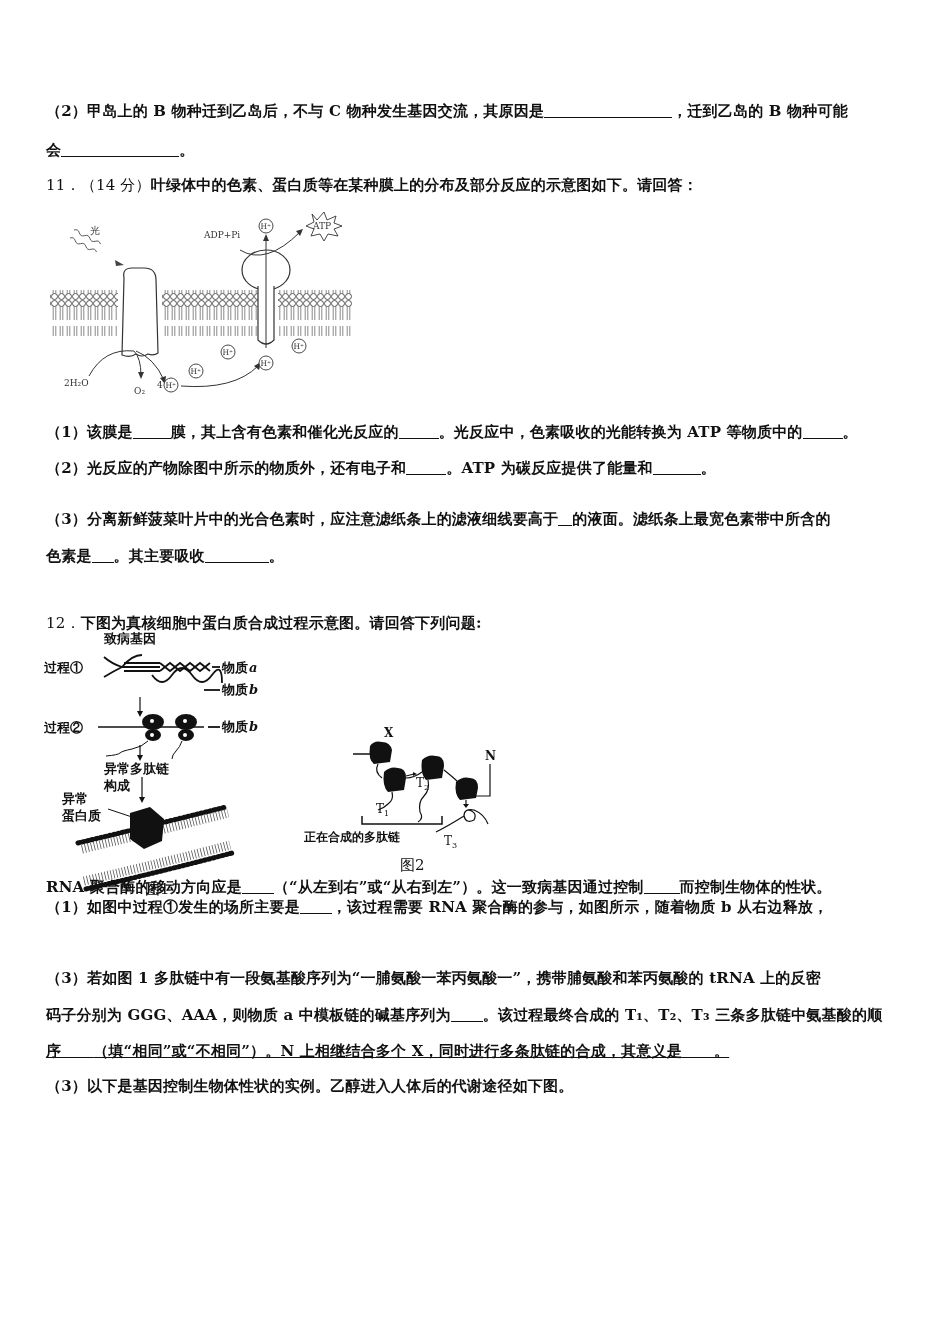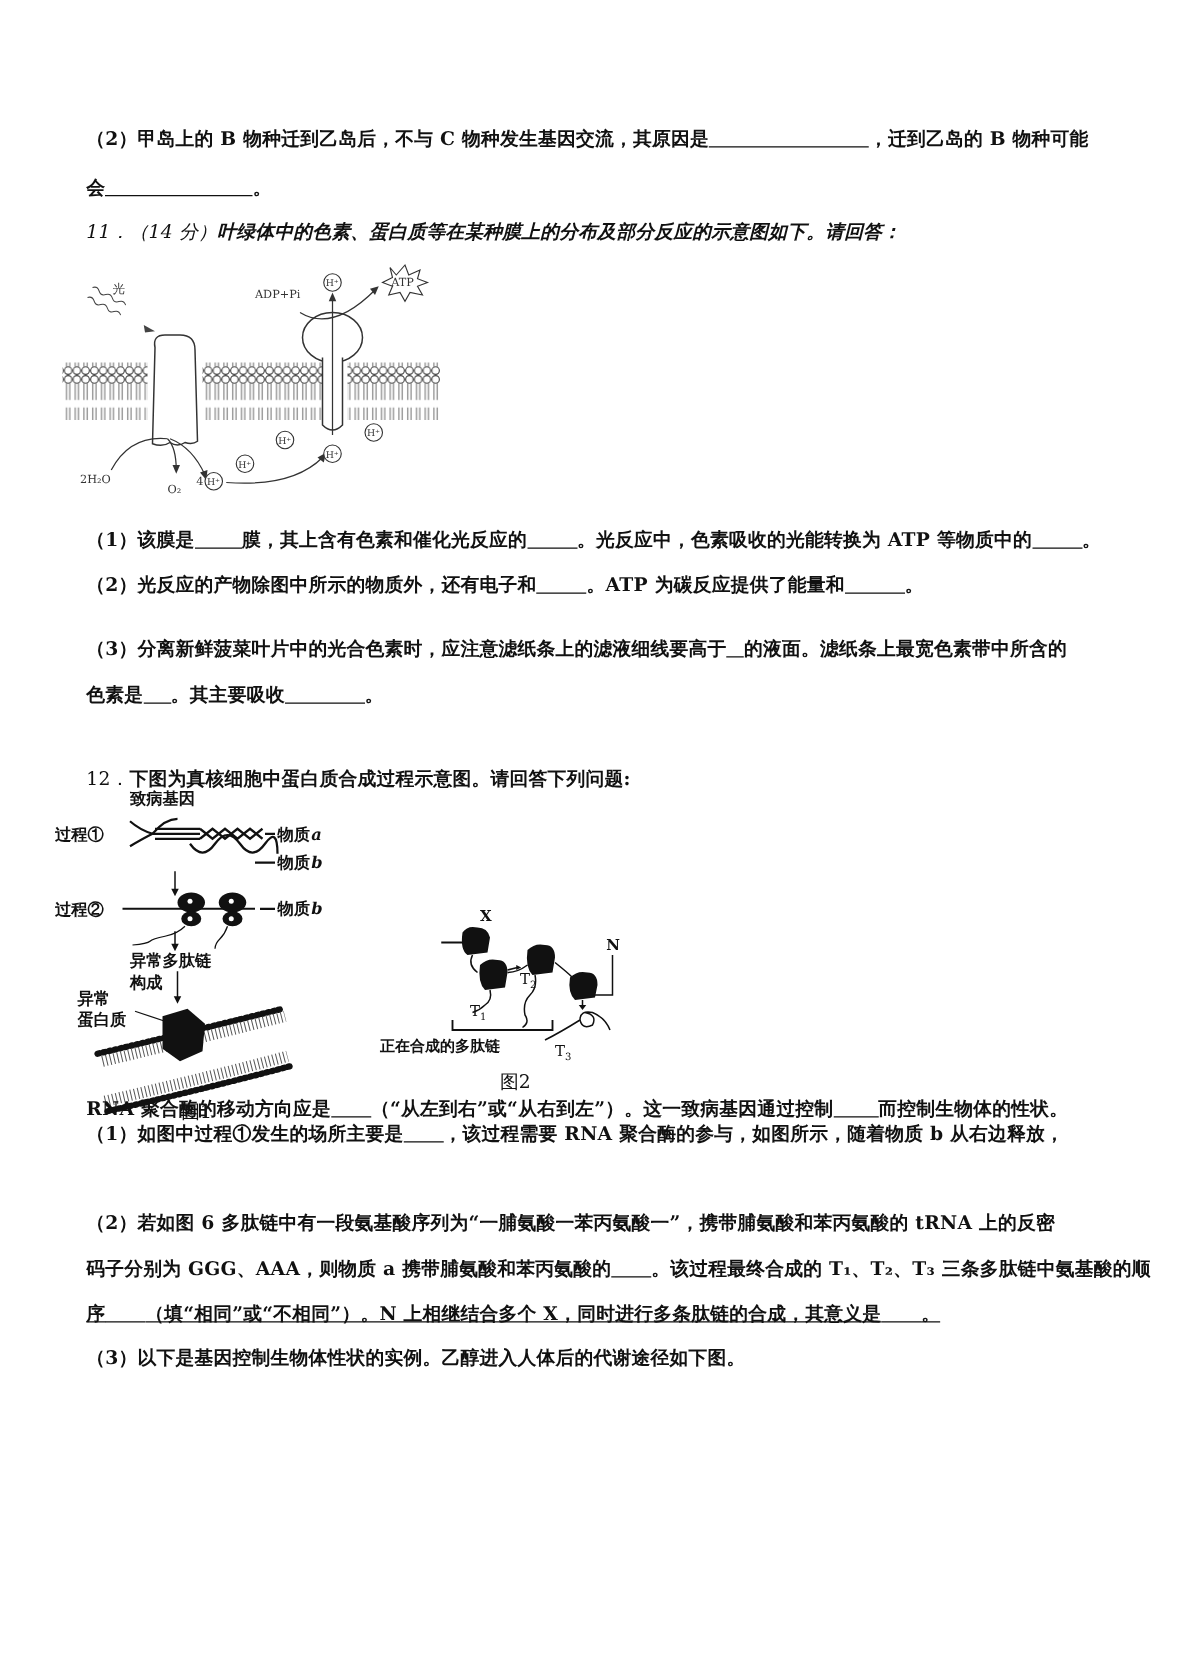--- a/index.html
+++ b/index.html
@@ -3,39 +3,39 @@
 <meta charset="utf-8">
 <style>
   html, body { margin: 0; padding: 0; background: #ffffff; }
   body {
     width: 950px; height: 1344px; position: relative; overflow: hidden;
     font-family: "DejaVu Serif", "Liberation Serif", serif;
     color: #111;
   }
   .line {
     position: absolute; left: 46px; font-size: 15px; font-weight: bold;
-    white-space: nowrap; letter-spacing: 0.2px; margin-left: 23px;
+    white-space: nowrap; letter-spacing: 0.2px;
   }
   .line.num { font-weight: normal; }
   .line .b { font-weight: bold; }
   .blank { display: inline-block; border-bottom: 1.5px solid #111; height: 14px; vertical-align: -2px; }
   .fig { position: absolute; }
   svg text { font-family: "DejaVu Serif", "Liberation Serif", serif; }
 </style>
 </head>
 <body>
 
 <div class="line" style="top:102px;">
   <span>（2）甲岛上的 B 物种迁到乙岛后，不与 C 物种发生基因交流，其原因是</span><span class="blank" style="width:128px;"></span><span>，迁到乙岛的 B 物种可能</span>
 </div>
 <div class="line" style="top:141px;">
   <span>会</span><span class="blank" style="width:118px;"></span><span>。</span>
 </div>
 
-<div class="line num" style="top:176px;font-style:italic;">
+<div class="line num" style="top:176px;">
   <span>11．</span><span>（14 分）</span><span class="b">叶绿体中的色素、蛋白质等在某种膜上的分布及部分反应的示意图如下。请回答：</span>
 </div>
 
 <div class="fig" style="left:44px; top:208px; width:320px; height:195px;">
   <svg width="320" height="195" viewBox="0 0 320 195" xmlns="http://www.w3.org/2000/svg">
     <defs>
       <pattern id="lipid" x="0" y="0" width="7" height="46" patternUnits="userSpaceOnUse">
         <circle cx="3.5" cy="3.5" r="3" fill="#fff" stroke="#444" stroke-width="0.9"></circle>
         <circle cx="3.5" cy="42.5" r="3" fill="#fff" stroke="#444" stroke-width="0.9"></circle>
         <path d="M2.2 6.5 L2.2 20 M4.8 6.5 L4.8 20 M2.2 26 L2.2 39.5 M4.8 26 L4.8 39.5" stroke="#555" stroke-width="0.7"></path>
@@ -203,23 +203,23 @@
   </svg>
 </div>
 
 <div class="line" style="top:898px;">
   <span>（1）如图中过程①发生的场所主要是</span><span class="blank" style="width:32px;"></span><span>，该过程需要 RNA 聚合酶的参与，如图所示，随着物质 b 从右边释放，</span>
 </div>
 <div class="line" style="top:878px;">
   <span>RNA 聚合酶的移动方向应是</span><span class="blank" style="width:32px;"></span><span>（“从左到右”或“从右到左”）。这一致病基因通过控制</span><span class="blank" style="width:36px;"></span><span>而控制生物体的性状。</span>
 </div>
 <div class="line" style="top:969px;">
-  <span>（2）若如图 6 多肽链中有一段氨基酸序列为“一脯氨酸一苯丙氨酸一”，携带脯氨酸和苯丙氨酸的 tRNA 上的反密</span>
+  <span>（3）若如图 1 多肽链中有一段氨基酸序列为“一脯氨酸一苯丙氨酸一”，携带脯氨酸和苯丙氨酸的 tRNA 上的反密</span>
 </div>
 <div class="line" style="top:1006px;">
-  <span>码子分别为 GGG、AAA，则物质 a 携带脯氨酸和苯丙氨酸的</span><span class="blank" style="width:32px;"></span><span>。该过程最终合成的 T₁、T₂、T₃ 三条多肽链中氨基酸的顺</span>
+  <span>码子分别为 GGG、AAA，则物质 a 中模板链的碱基序列为</span><span class="blank" style="width:32px;"></span><span>。该过程最终合成的 T₁、T₂、T₃ 三条多肽链中氨基酸的顺</span>
 </div>
 <div class="line" style="top:1042px;text-decoration:underline;">
   <span>序</span><span class="blank" style="width:32px;"></span><span>（填“相同”或“不相同”）。N 上相继结合多个 X，同时进行多条肽链的合成，其意义是</span><span class="blank" style="width:32px;"></span><span>。</span>
 </div>
 <div class="line" style="top:1077px;">
   <span>（3）以下是基因控制生物体性状的实例。乙醇进入人体后的代谢途径如下图。</span>
 </div>
 
 </body></html>

